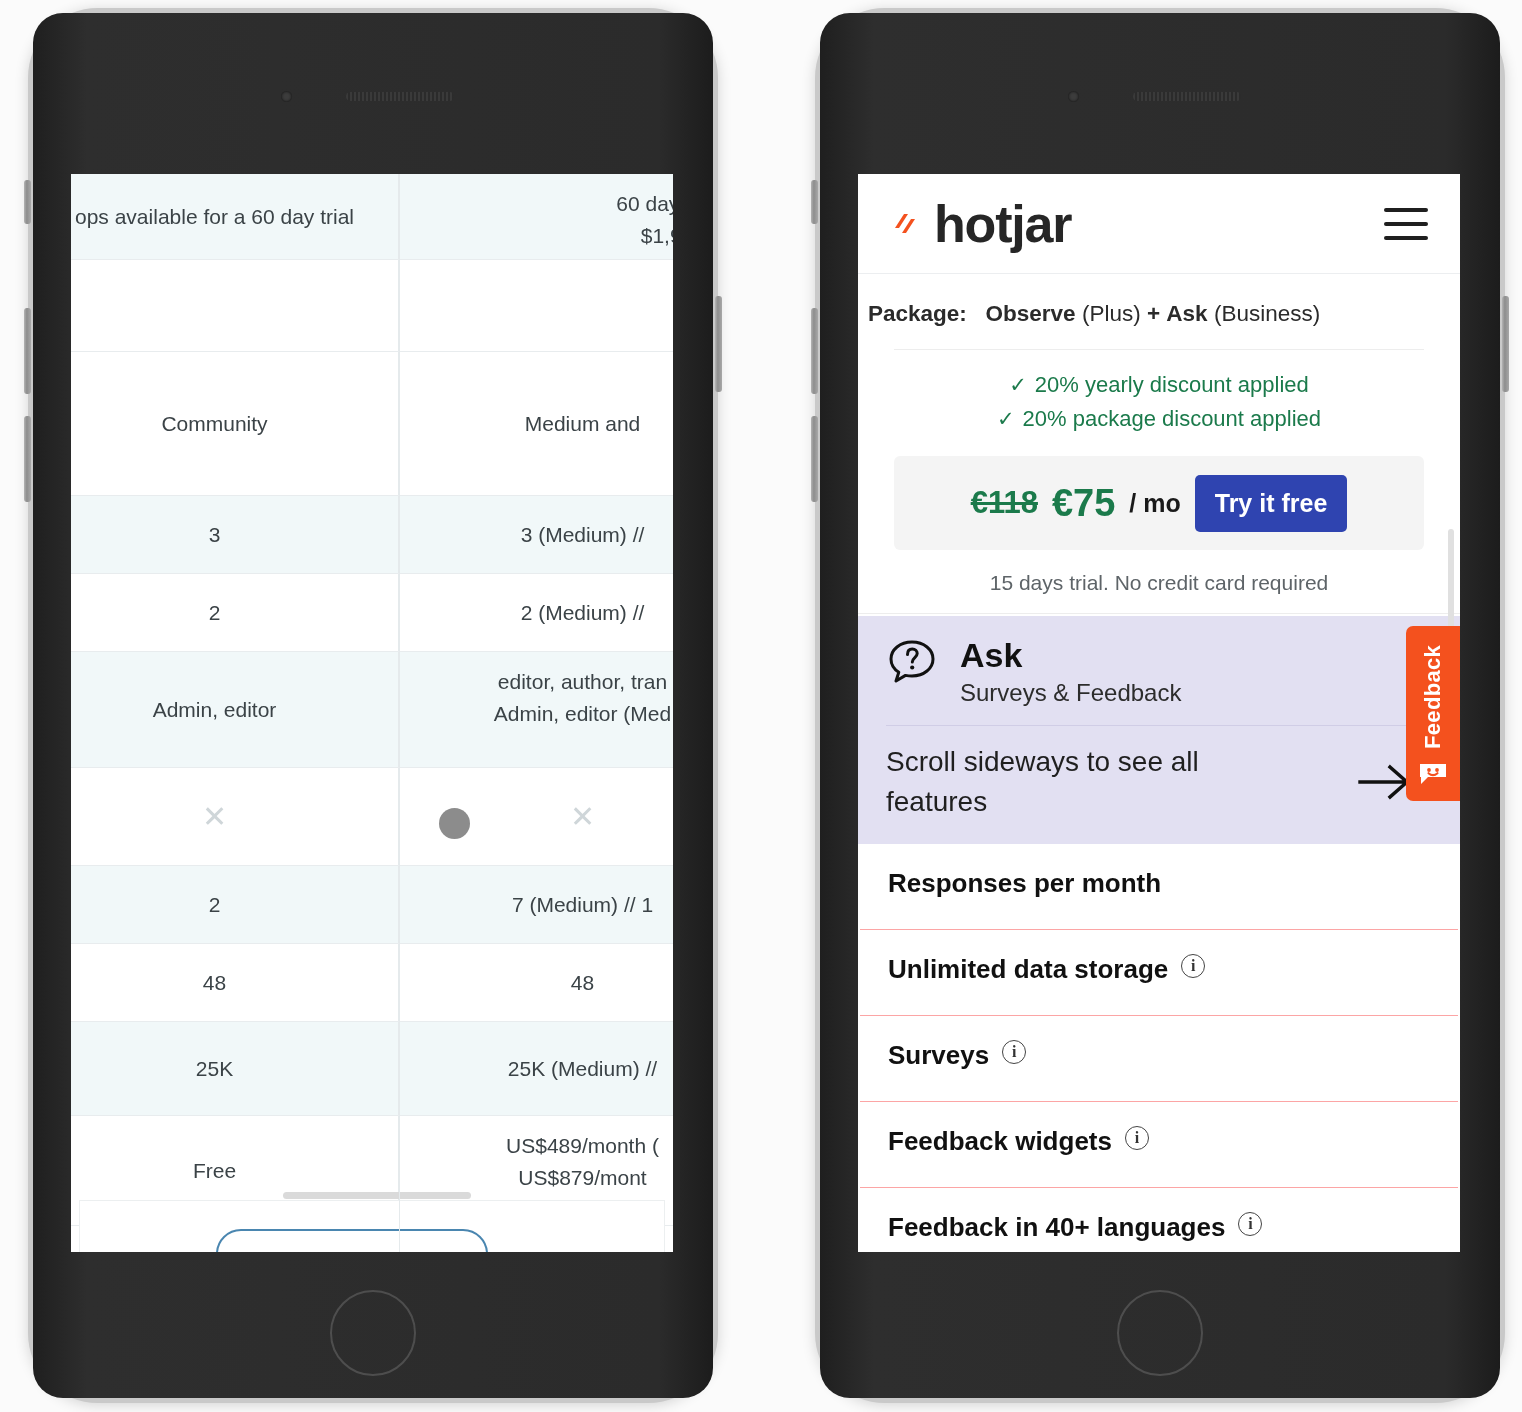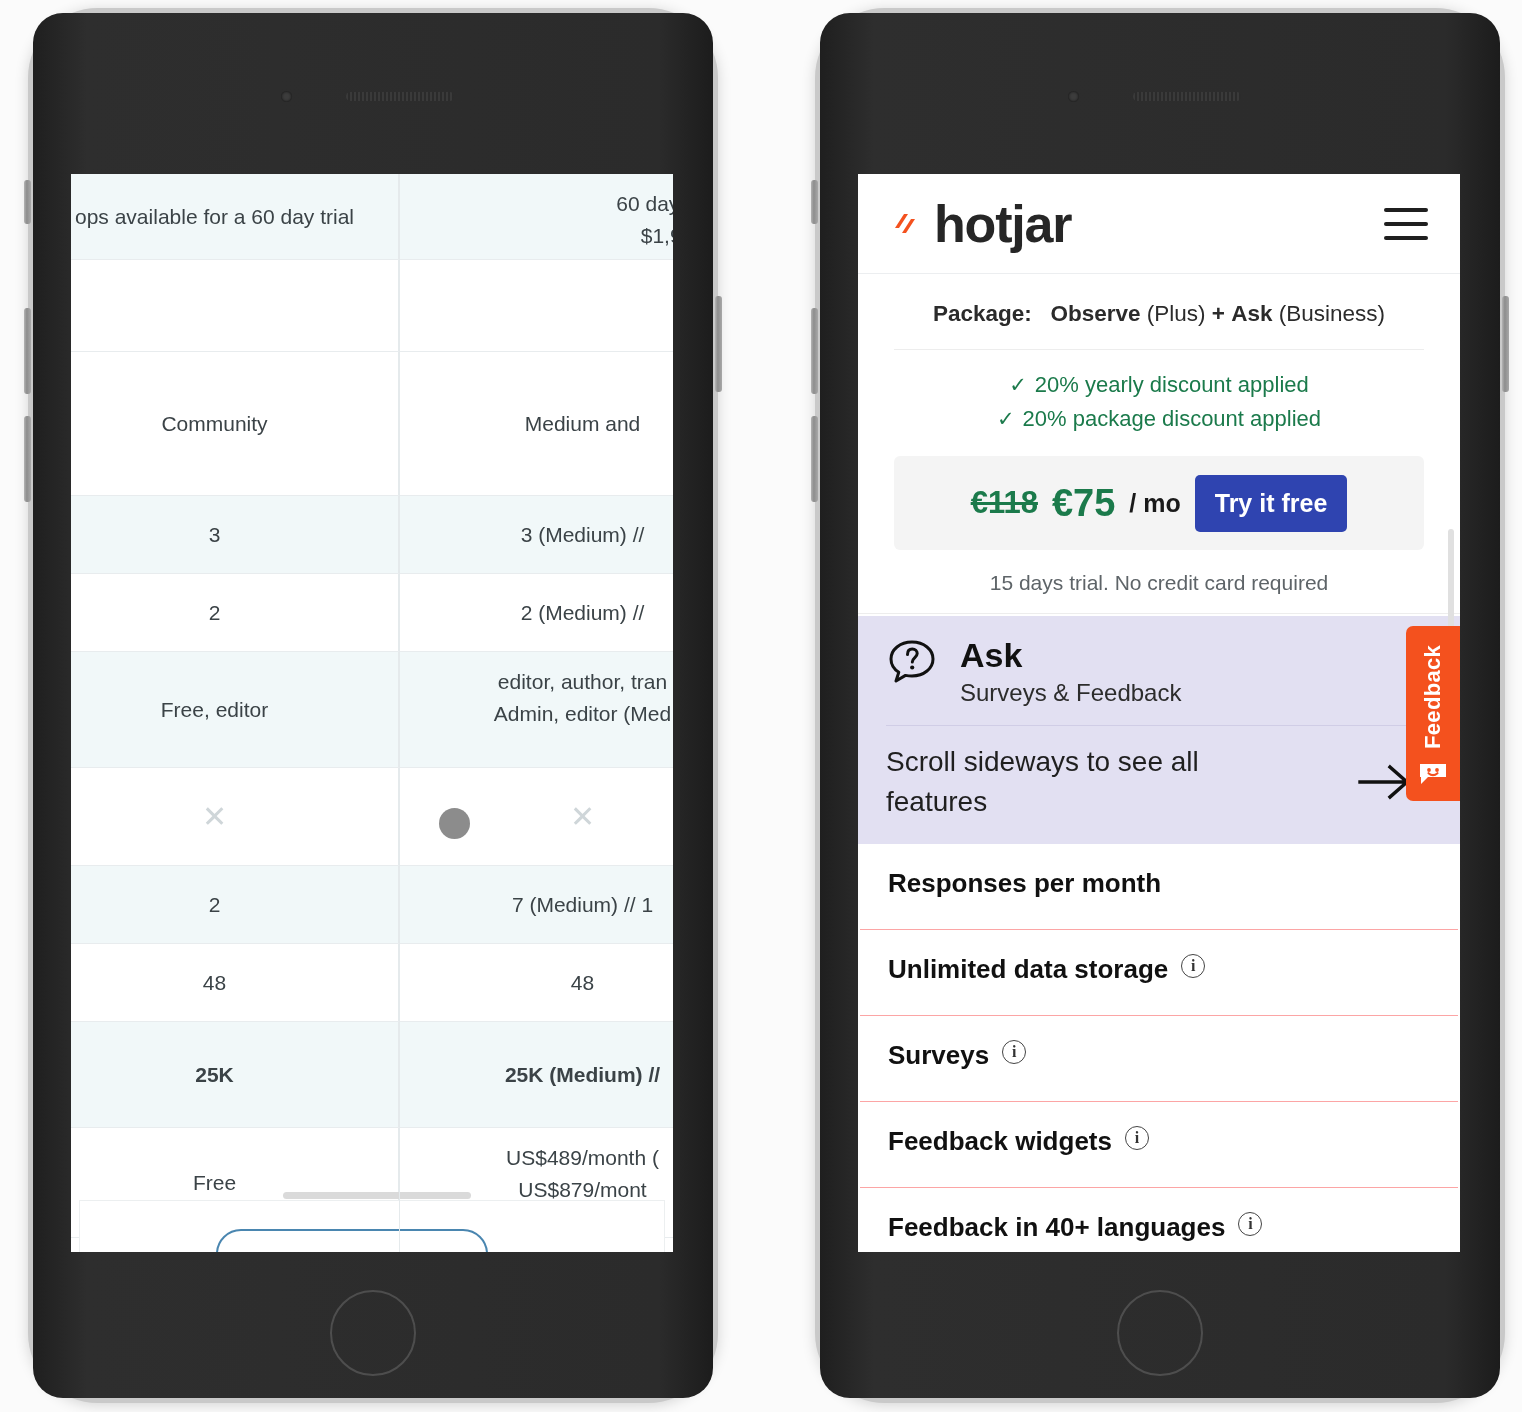--- a/index.html
+++ b/index.html
@@ -174,21 +174,21 @@
   .logo-word {
     font-size: 52px;
     font-weight: 700;
     letter-spacing: -1.2px;
     color: #262626;
   }
   .burger { width: 44px; height: 32px; display:flex; flex-direction:column; justify-content:space-between; }
   .burger span { display:block; height:4px; background:#1f1f1f; border-radius:2px; }
 
   .pkg-line {
-    text-align: center;
+    text-align: left;
     font-size: 22.5px;
     color: #2b2b2b;
     padding: 27px 10px 22px;
   }
   .pkg-line b { font-weight: 700; }
   .hr-soft { height:1px; background:#ededed; margin: 0 36px; }
 
   .discounts {
     padding: 18px 0 14px;
     text-align: center;
@@ -329,21 +329,21 @@
             </div>
             <div class="t-row tint" style="height: 78px;">
               <div class="t-cell">3</div>
               <div class="t-cell">3 (Medium) //</div>
             </div>
             <div class="t-row" style="height: 78px;">
               <div class="t-cell">2</div>
               <div class="t-cell">2 (Medium) //</div>
             </div>
             <div class="t-row tint" style="height: 116px;">
-              <div class="t-cell">Free, editor</div>
+              <div class="t-cell">Admin, editor</div>
               <div class="t-cell wrap2" style="text-align: center;">
                 <div>editor, author, tran</div>
                 <div>Admin, editor (Med</div>
               </div>
             </div>
             <div class="t-row" style="height: 98px;">
               <div class="t-cell">
                 <span class="xmark">✕</span>
               </div>
               <div class="t-cell">
@@ -351,21 +351,21 @@
               </div>
             </div>
             <div class="t-row tint" style="height: 78px;">
               <div class="t-cell">2</div>
               <div class="t-cell">7 (Medium) // 1</div>
             </div>
             <div class="t-row" style="height: 78px;">
               <div class="t-cell">48</div>
               <div class="t-cell">48</div>
             </div>
-            <div class="t-row tint" style="height: 106px; font-weight: bold;">
+            <div class="t-row tint" style="height: 94px;">
               <div class="t-cell">25K</div>
               <div class="t-cell">25K (Medium) //</div>
             </div>
             <div class="t-row" style="height: 110px;">
               <div class="t-cell">Free</div>
               <div class="t-cell wrap2" style="text-align: center;">
                 <div>US$489/month (</div>
                 <div>US$879/mont</div>
               </div>
             </div>

